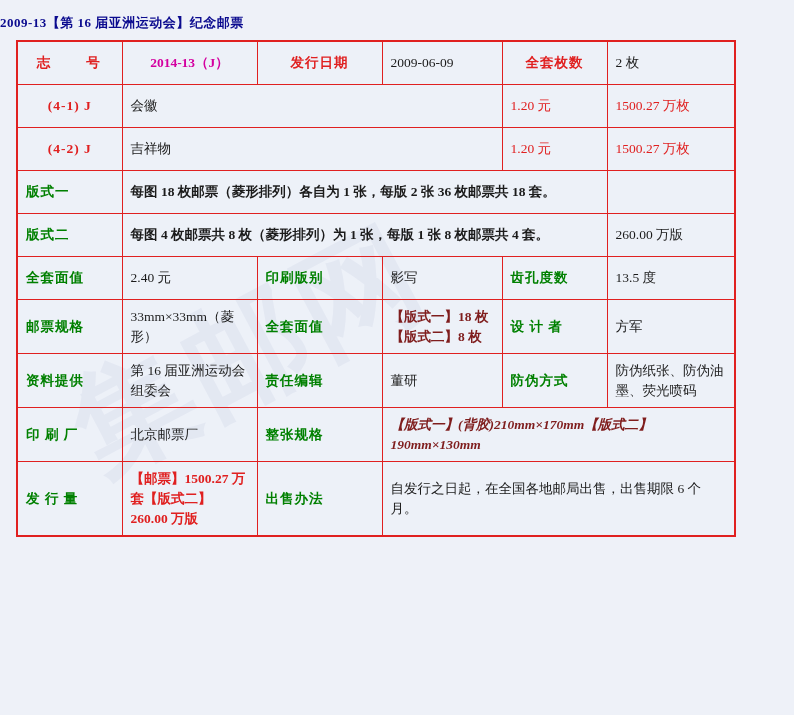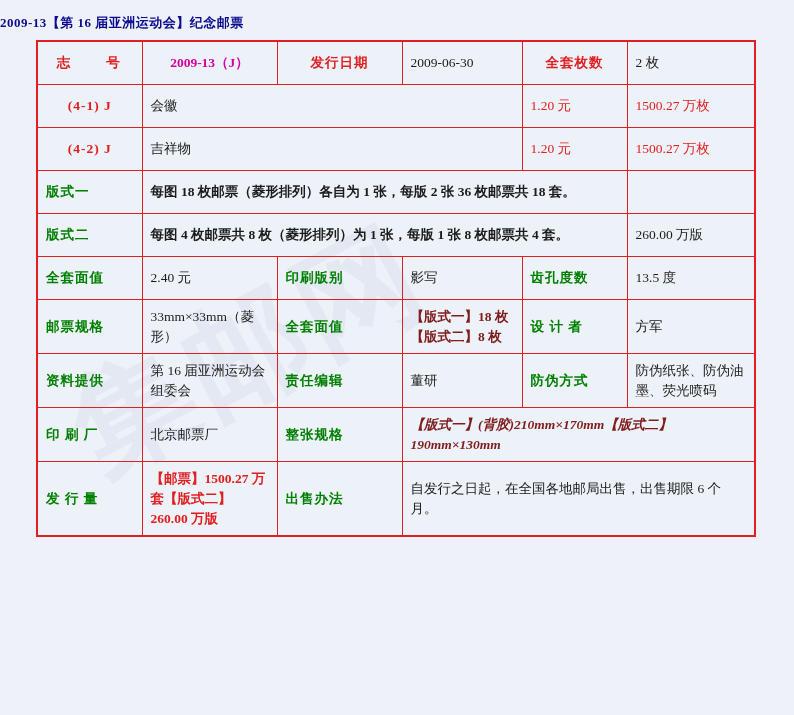--- a/index.html
+++ b/index.html
@@ -34,21 +34,21 @@
     font-size: 13px;
     padding-top: 14px;
     padding-bottom: 8px;
     letter-spacing: 0.5px;
     position: relative;
     z-index: 2;
   }
   .table-wrap {
     position: relative;
     z-index: 2;
-    margin: 0 36px;
+    margin: 0 16px;
   }
   table.main {
     width: 718px;
     border-collapse: collapse;
     border: 2px solid #e02020;
     background: rgba(236, 240, 249, 0.35);
     table-layout: fixed;
   }
   table.main td {
     border: 1px solid #e02020;
@@ -122,23 +122,23 @@
       <col style="width:135px">
       <col style="width:125px">
       <col style="width:120px">
       <col style="width:105px">
       <col style="width:128px">
     </colgroup>
 
     <tbody>
         <tr>
       <td class="lbl spaced">志　　号</td>
-      <td class="val-magenta">2009-13（J）</td>
+      <td class="val-magenta">2014-13（J）</td>
       <td class="lbl center">发行日期</td>
-      <td class="val-dark">2009-06-30</td>
+      <td class="val-dark">2009-06-09</td>
       <td class="lbl center">全套枚数</td>
       <td class="val-dark">2 枚</td>
     </tr>
 
     <tr class="row-tall">
       <td class="lbl">(4-1) J</td>
       <td colspan="3" class="val-dark">会徽</td>
       <td class="val-red right">1.20 元</td>
       <td class="val-red right">1500.27 万枚</td>
     </tr>

